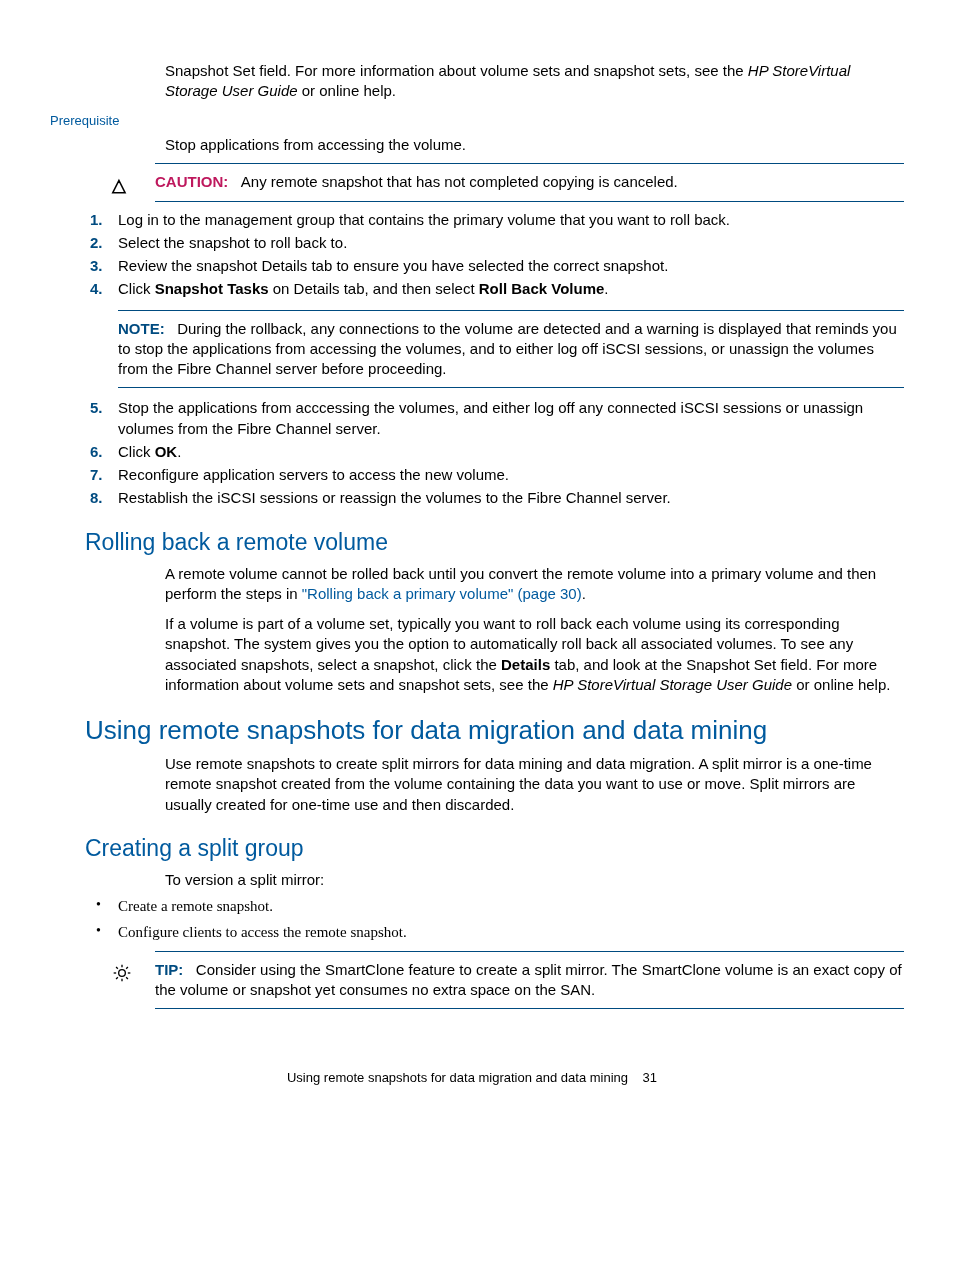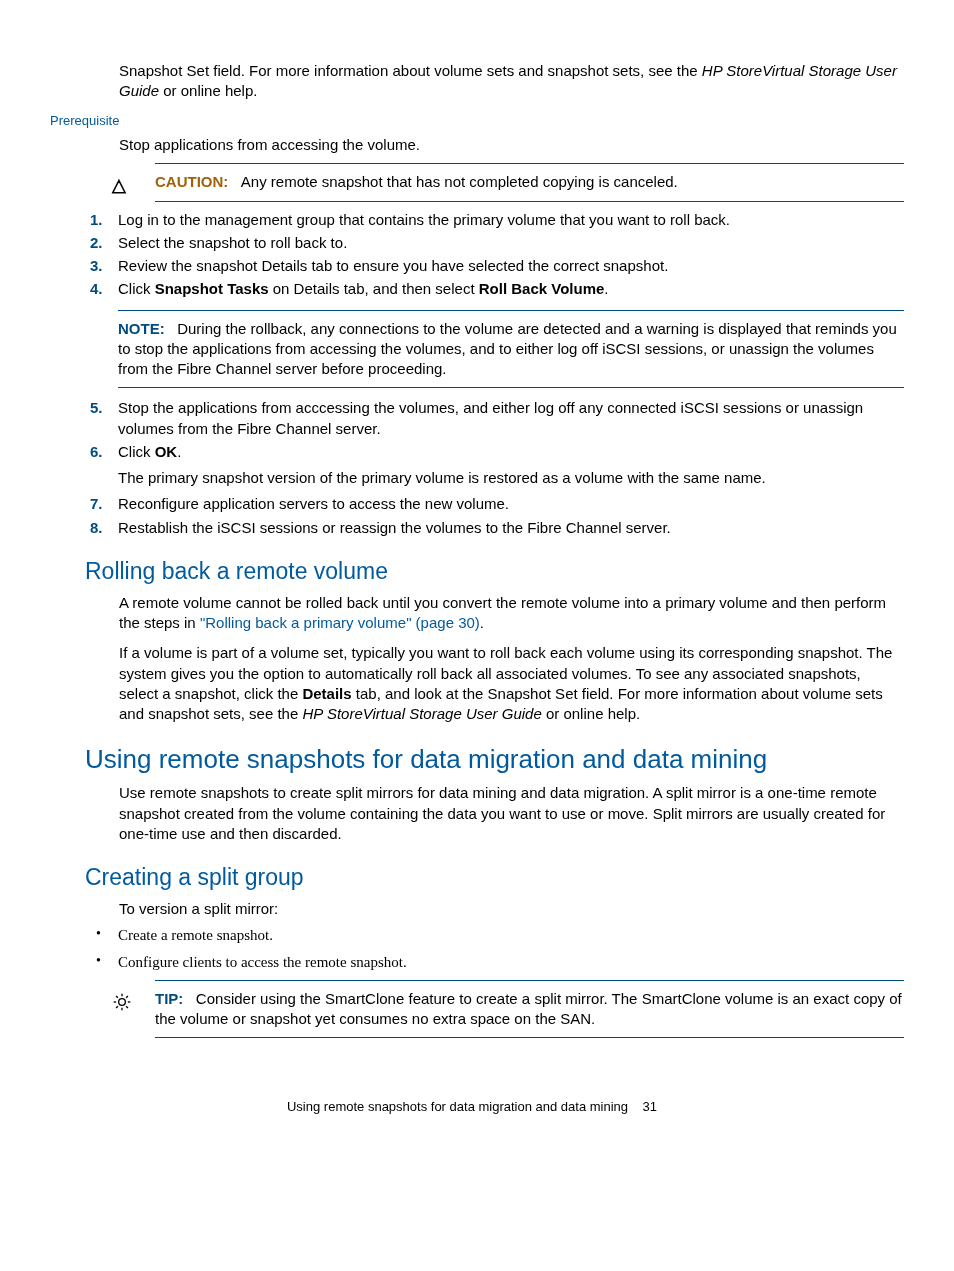--- a/index.html
+++ b/index.html
@@ -5,21 +5,21 @@
   body {
     font-family: Arial, Helvetica, sans-serif;
     font-size: 15px;
     line-height: 1.35;
     color: #000;
     margin: 0;
     padding: 55px 50px 40px 50px;
     width: 954px;
     box-sizing: border-box;
   }
-  .indent2 { margin-left: 69px; }
+  .indent2 { margin-left: 115px; }
   .gutter-icon {
     position: absolute;
     left: 62px;
     font-size: 18px;
   }
   .rel { position: relative; }
   p { margin: 6px 0; }
   h2.sub {
     color: #005a9e;
     font-weight: 400;
@@ -32,21 +32,21 @@
     font-size: 23px;
     margin: 18px 0 4px 0;
   }
   h2.sec-lg {
     color: #005a9e;
     font-weight: 400;
     font-size: 26px;
     margin: 18px 0 6px 0;
   }
   .hr { border-top: 1px solid #004b80; margin: 8px 0; }
-  .caution-label { color: #a16207; font-weight: bold; }
+  .caution-label { color: #be185d; font-weight: bold; }
   .note-label { color: #004b80; font-weight: bold; }
   .tip-label { color: #004b80; font-weight: bold; }
   ol.steps { list-style: none; padding: 0; margin: 6px 0 6px 40px; }
   ol.steps > li { margin: 3px 0; position: relative; padding-left: 28px; }
   ol.steps > li > .num { position: absolute; left: 0; color: #004b80; font-weight: bold; }
   ul.bul { list-style: none; padding: 0; margin: 6px 0 6px 40px; }
   ul.bul > li { margin: 6px 0; position: relative; padding-left: 28px; font-family: Liberation Serif, serif; }
   ul.bul > li::before { content: "•"; position: absolute; left: 6px; color: #000; font-size: 14px; }
   .italic { font-style: italic; }
   .bold { font-weight: bold; }
@@ -87,21 +87,20 @@
       <div class="hr"></div>
       <p>
         <span class="note-label">NOTE:</span>&nbsp;&nbsp;&nbsp;<span>During the rollback, any connections to the volume are detected and a warning is displayed that reminds you to stop the applications from accessing the volumes, and to either log off iSCSI sessions, or unassign the volumes from the Fibre Channel server before proceeding.</span>
       </p>
       <div class="hr"></div>
     </div>
   </li>
   <li><span class="num">5.</span><span>Stop the applications from acccessing the volumes, and either log off any connected iSCSI sessions or unassign volumes from the Fibre Channel server.</span></li>
   <li><span class="num">6.</span>
     <span>Click </span><span class="bold">OK</span><span>.</span>
-    <p style="margin-top:6px;">The primary snapshot version of the primary volume is restored as a volume with the same name.</p>
   </li>
   <li><span class="num">7.</span><span>Reconfigure application servers to access the new volume.</span></li>
   <li><span class="num">8.</span><span>Restablish the iSCSI sessions or reassign the volumes to the Fibre Channel server.</span></li>
 </ol>
 
 <h2 class="sec" style="margin-left:35px;">Rolling back a remote volume</h2>
 <p class="indent2">
   <span>A remote volume cannot be rolled back until you convert the remote volume into a primary volume and then perform the steps in </span><span class="link">"Rolling back a primary volume" (page 30)</span><span>.</span>
 </p>
 <p class="indent2" style="margin-top:10px;">

